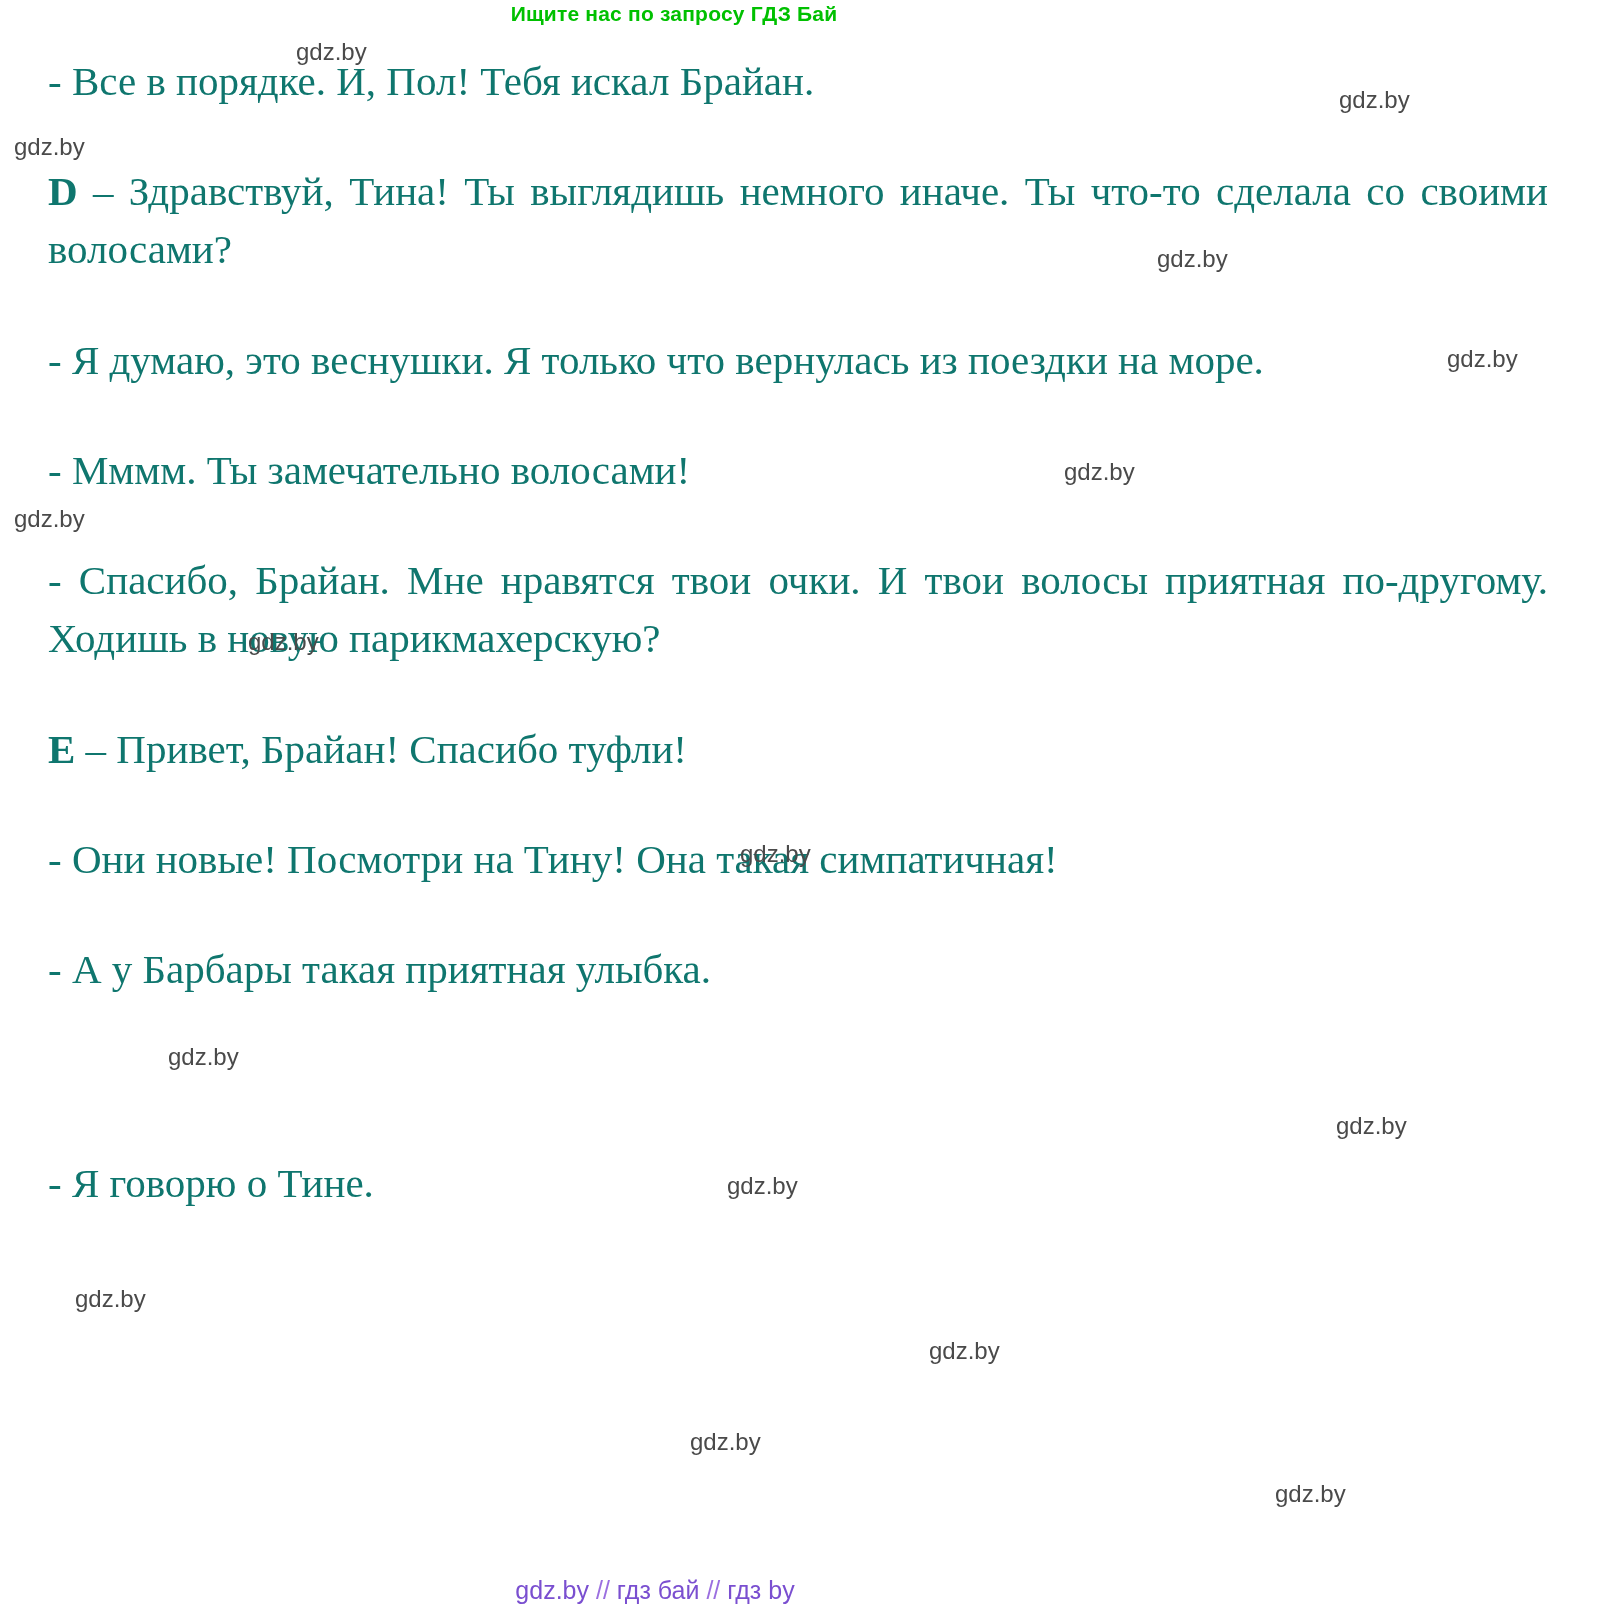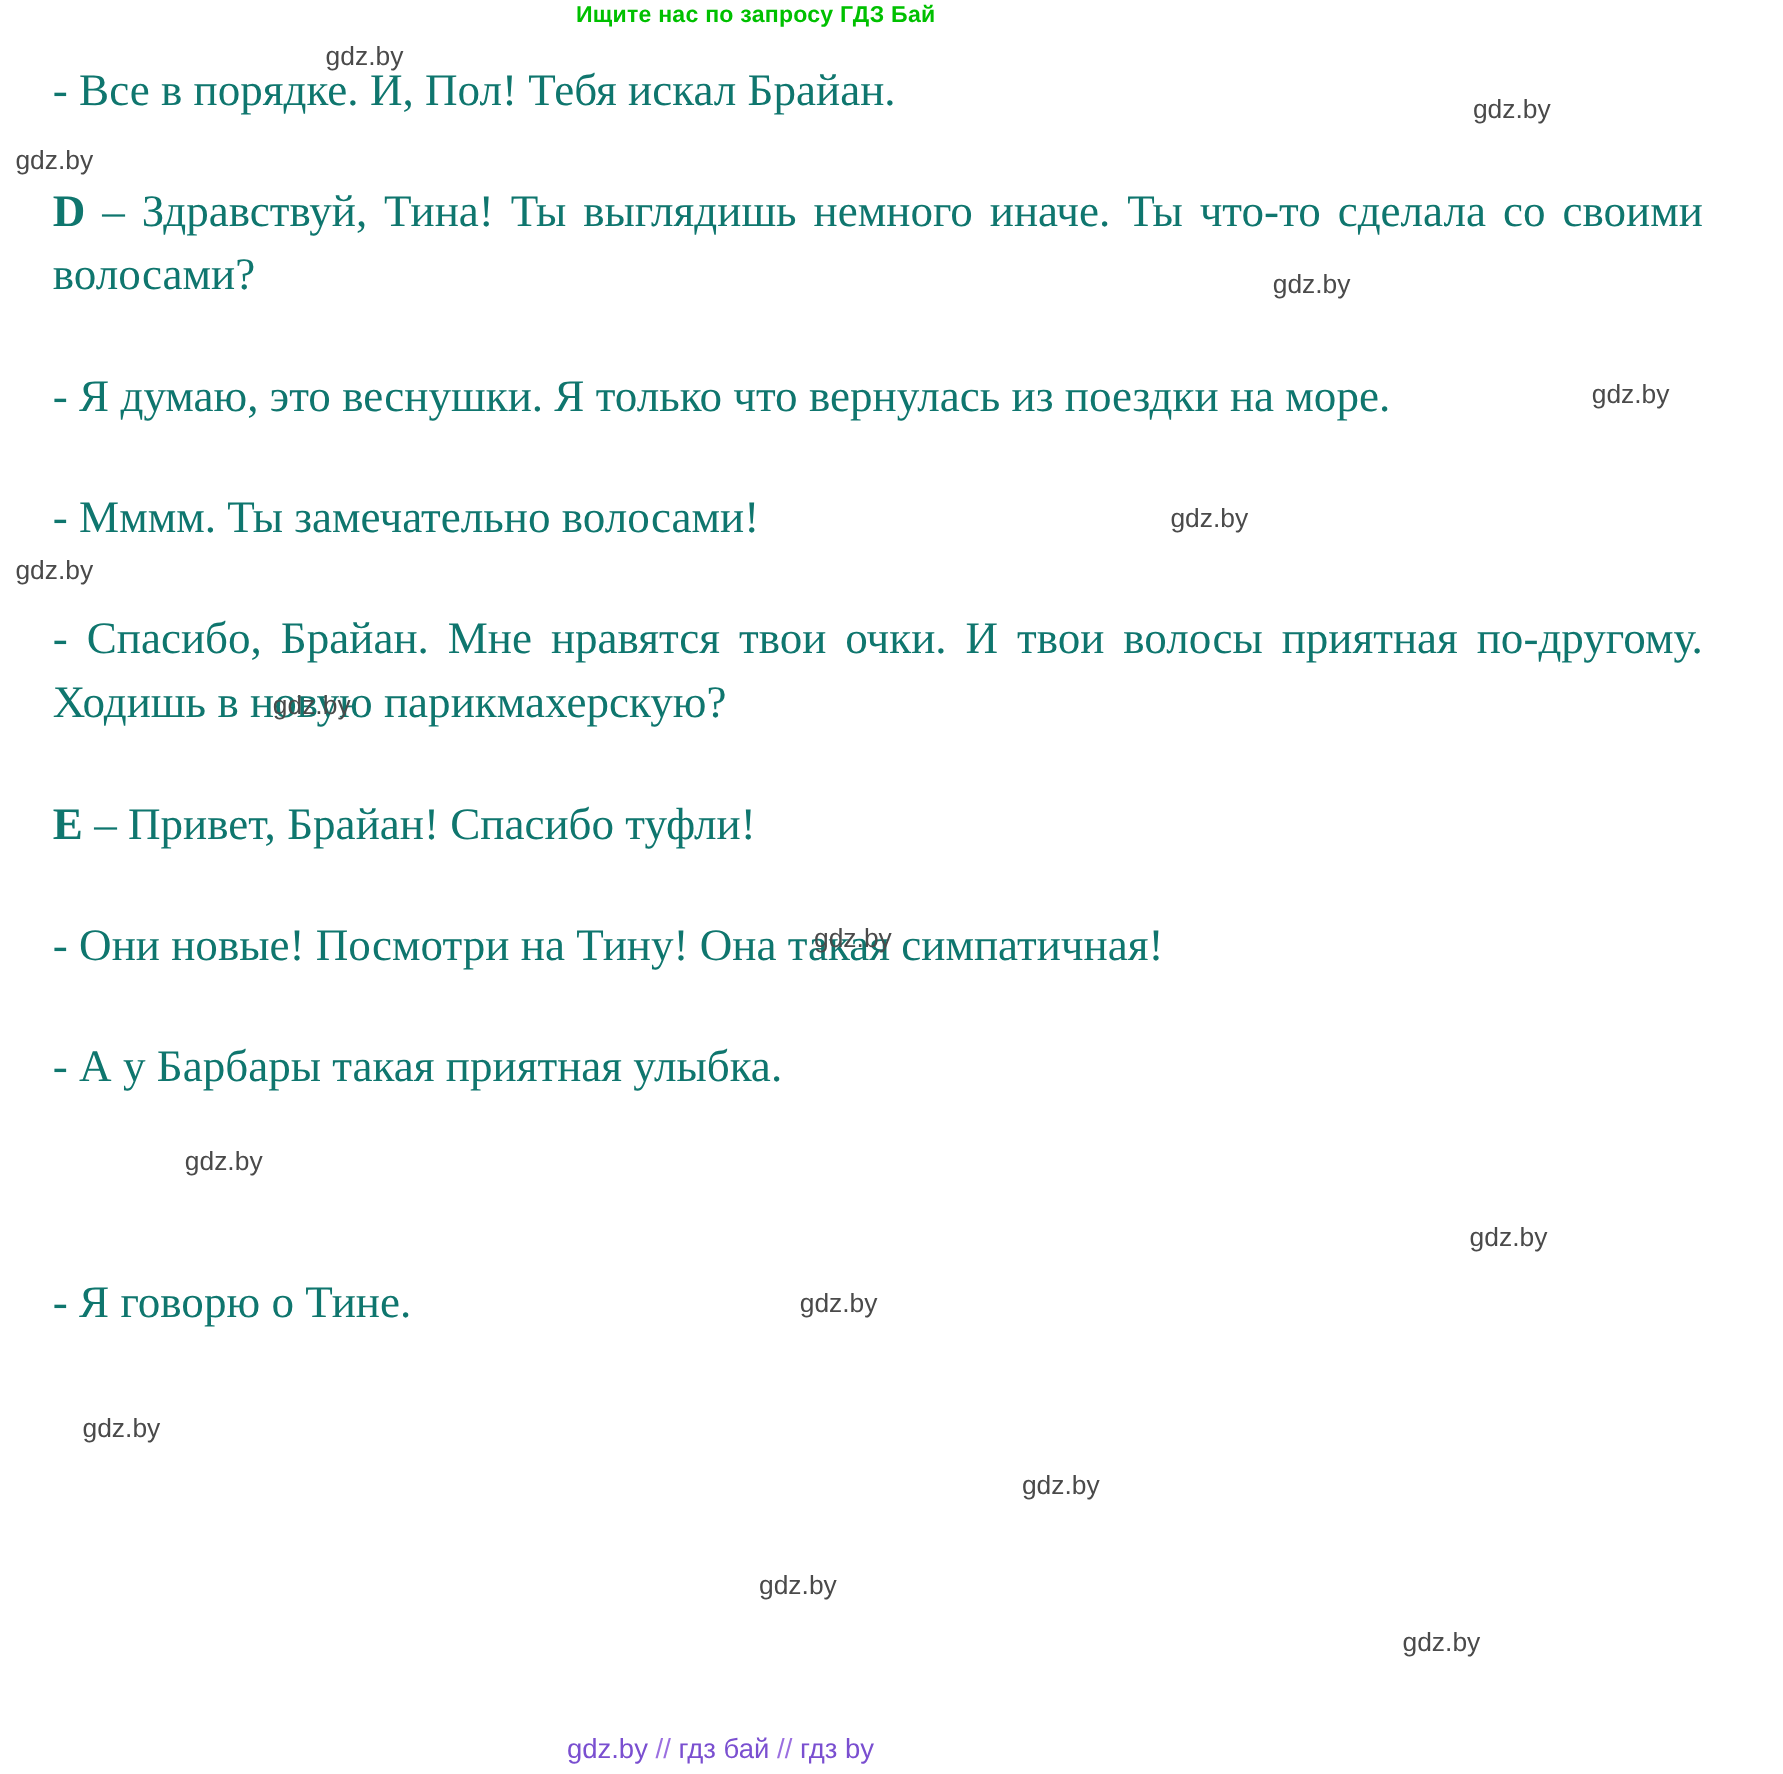--- a/index.html
+++ b/index.html
@@ -24,21 +24,20 @@
     position: absolute;
     top: 2px;
     left: 0;
     width: 1348px;
     text-align: center;
     font-family: "Liberation Sans", sans-serif;
     font-size: 21px;
     font-weight: bold;
     color: #00c000;
     letter-spacing: 0.2px;
-    margin-left: 13px;
   }
   .doc {
     position: absolute;
     top: 52px;
     left: 48px;
     width: 1500px;
   }
   p.line {
     margin: 0;
     font-size: 41px;

